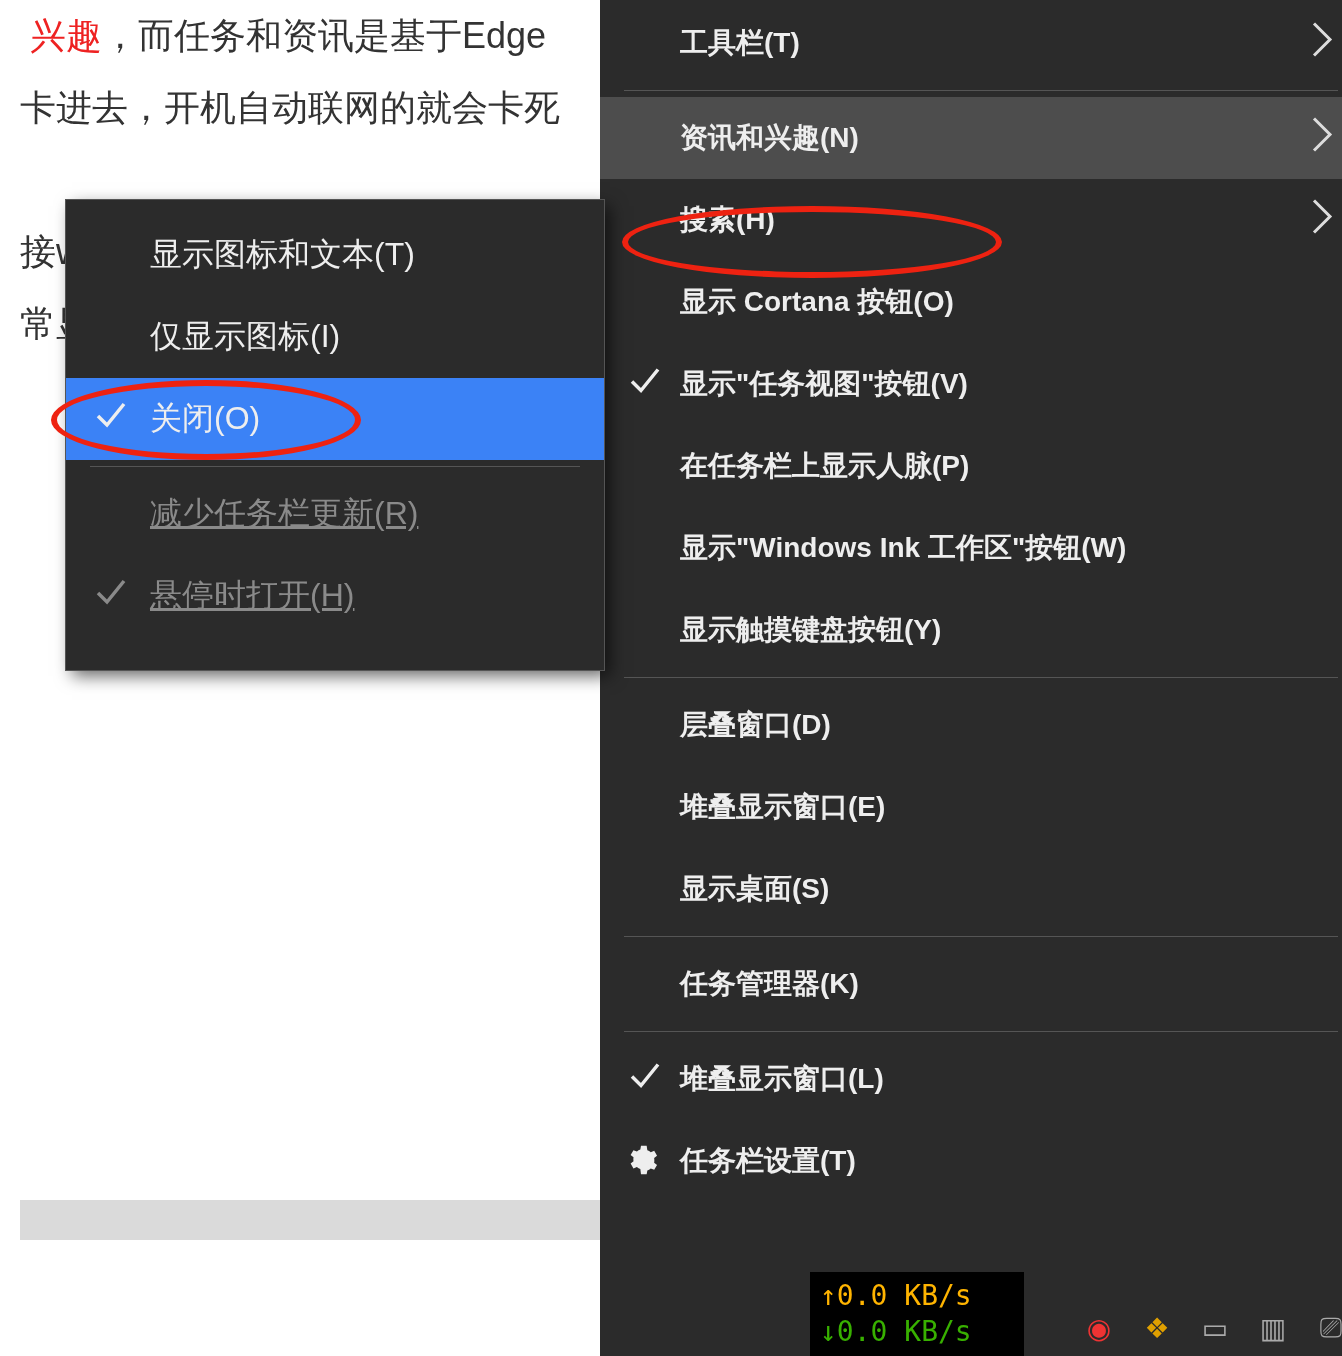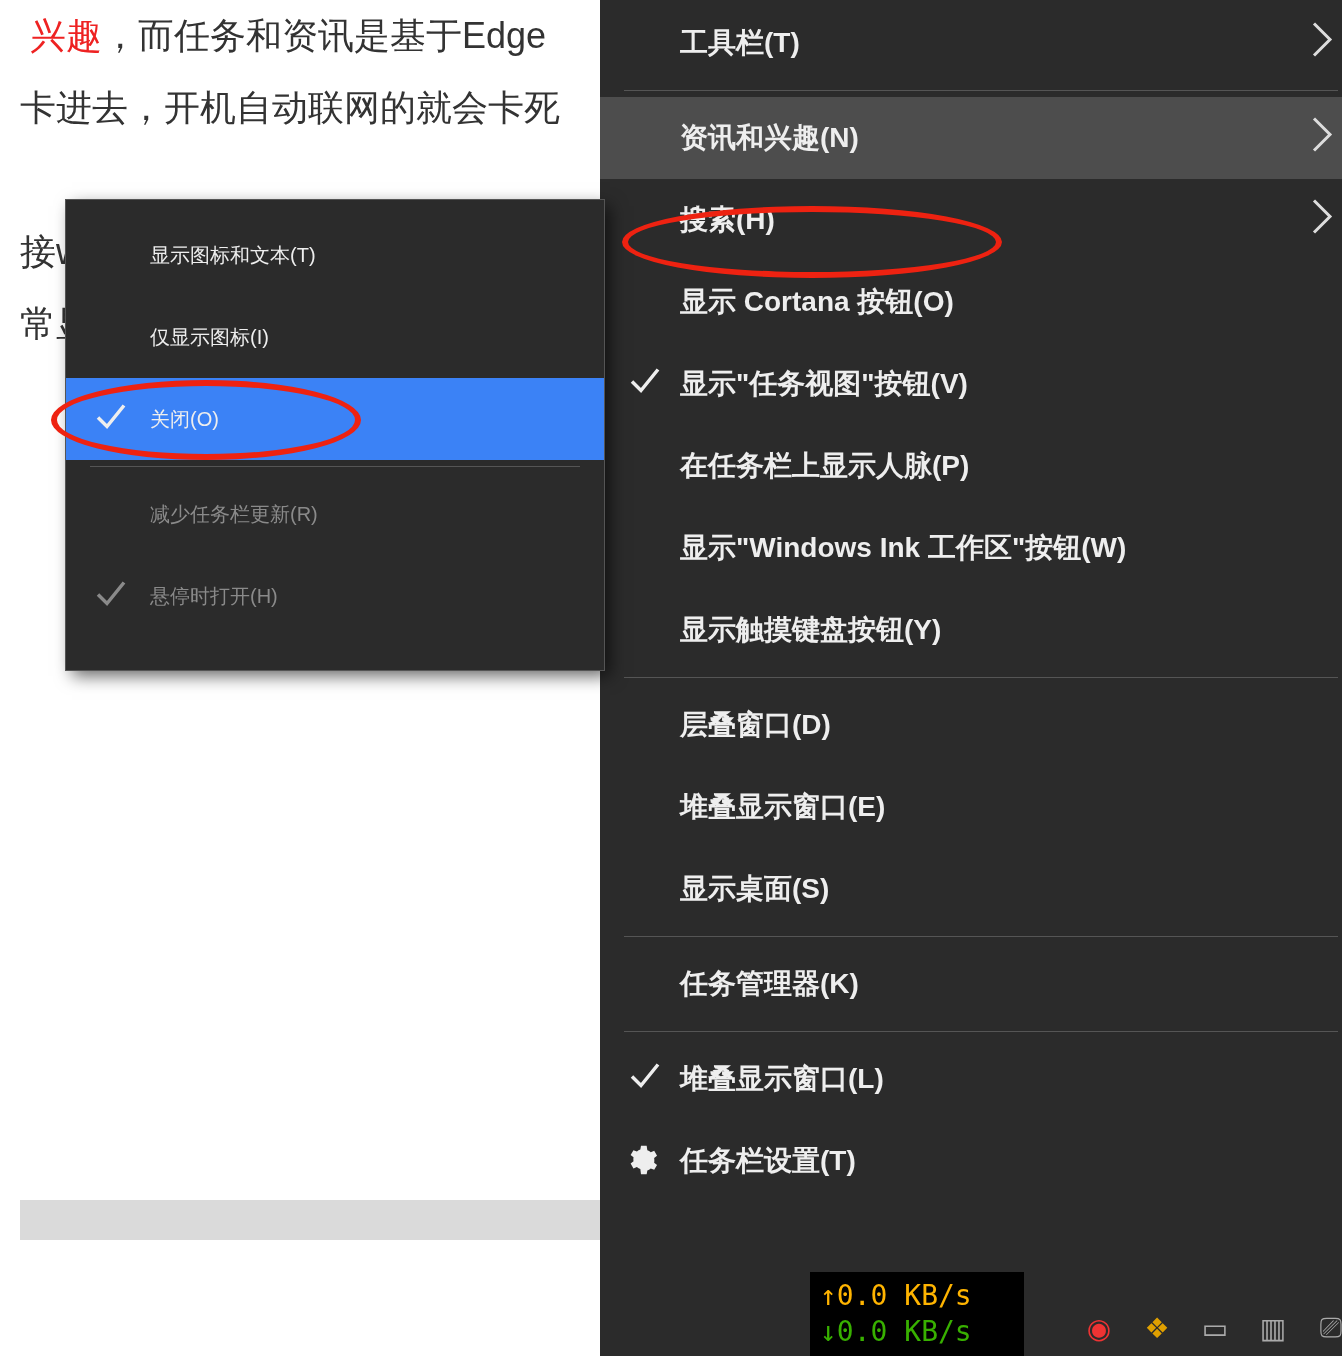--- a/index.html
+++ b/index.html
@@ -23,28 +23,28 @@
   }
   .menu-main .item.hl { background: #4d4d4d; }
   .menu-main .item .chevron { position: absolute; right: 28px; top: 50%; transform: translateY(-50%); color: #ddd; }
   .menu-main .item .check { position: absolute; left: 28px; top: 50%; transform: translateY(-50%); color: #eee; }
   .menu-main .item .gear { position: absolute; left: 24px; top: 50%; transform: translateY(-50%); width: 36px; height: 36px; }
   .menu-main .sep { height: 1px; background: #555; margin: 6px 24px; }
 
   
   .menu-sub {
     position: absolute; left: 46px; top: 200px; width: 538px; height: 470px;
-    background: #2b2b2b; color: #eee; font-size: 20px;
+    background: #2b2b2b; color: #eee; font-size: 32px;
     box-shadow: 0 0 0 1px #555, 6px 6px 16px rgba(0,0,0,.6);
     padding-top: 14px;
   }
   .menu-sub .item { display: flex; align-items: center; height: 82px; padding-left: 84px; position: relative; }
   .menu-sub .item.hl { background: #3b82f6; }
   .menu-sub .item .check { position: absolute; left: 28px; top: 50%; transform: translateY(-50%); color: #eee; }
-  .menu-sub .item.disabled { color: #8a8a8a; }
+  .menu-sub .item.disabled { color: #8a8a8a; text-decoration: underline; }
   .menu-sub .item.disabled .check { color: #8a8a8a; }
   .menu-sub .sep { height: 1px; background: #555; margin: 6px 24px; }
 
   
   .annot { position: absolute; border: 6px solid #e21; border-radius: 50%; pointer-events: none; }
 
   
   .watermark { position: absolute; right: 18px; bottom: 14px; color: #c9c9c9; font-size: 34px; letter-spacing: .5px; text-shadow: 0 0 3px rgba(0,0,0,.3); pointer-events: none; }
 
   

